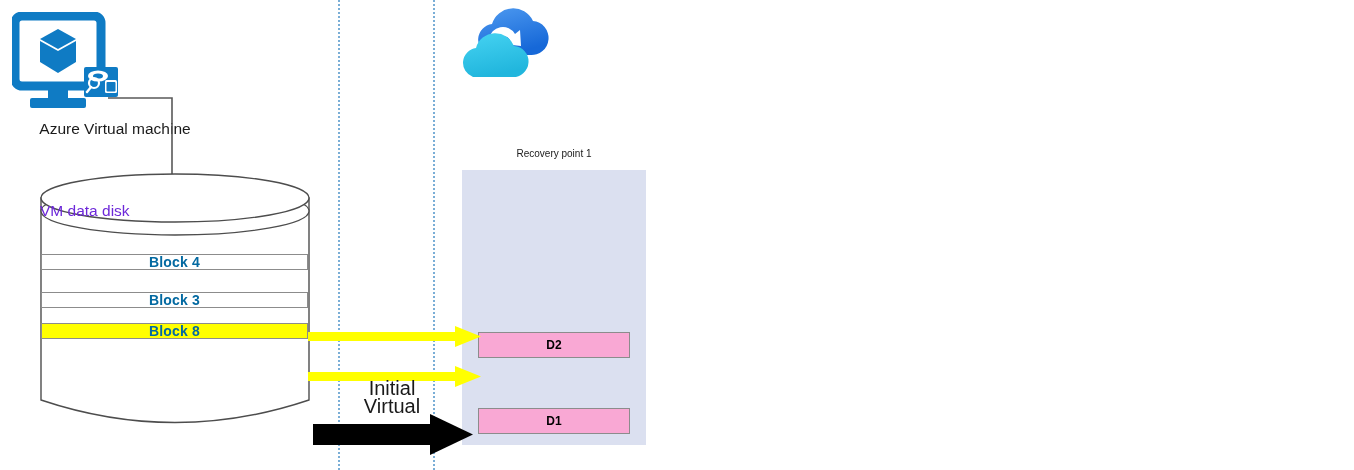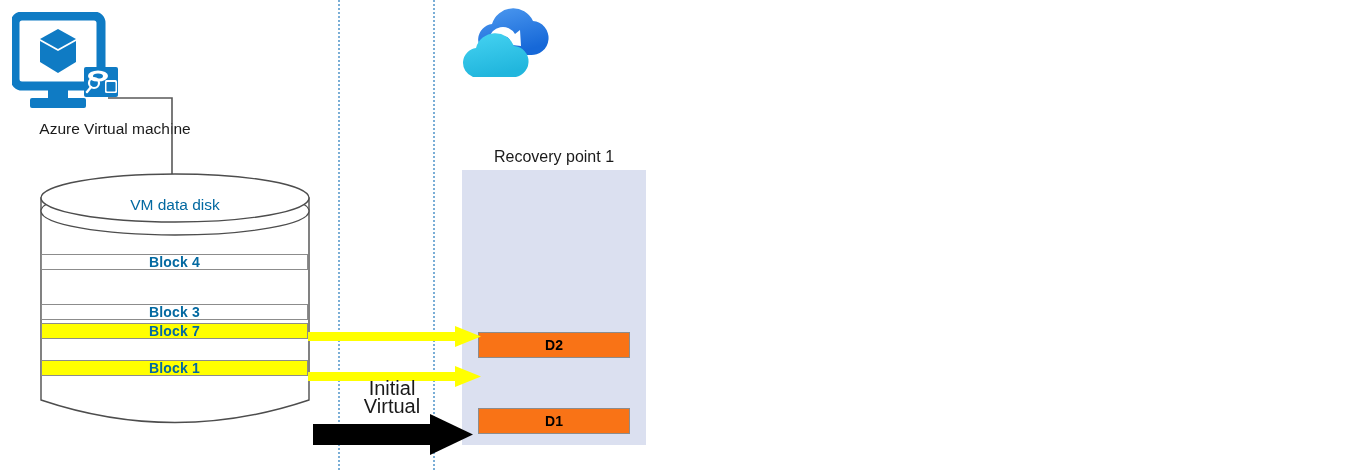--- a/index.html
+++ b/index.html
@@ -38,24 +38,23 @@
     white-space: nowrap;
   }
 
   
   #cloud-icon { left: 455px; top: 5px; width: 110px; height: 90px; }
 
   
   #cylinder { left: 30px; top: 165px; width: 290px; height: 275px; }
 
   #disk-title {
-    left: 40px; top: 196px; width: 270px;
-    text-align: center;
+    left: 40px; top: 202px; width: 270px;
     font-size: 15.5px;
-    color: #0369a1;
+    color: #6d28d9;
     white-space: nowrap;
   }
 
   
   .block {
     left: 41px;
     width: 267px;
     height: 16px;
     box-sizing: border-box;
     border: 1.5px solid #8c8c8c;
@@ -72,35 +71,35 @@
 
   
   #rp-panel {
     left: 462px; top: 170px;
     width: 184px; height: 275px;
     background: #dbe0f0;
   }
   #rp-title {
     left: 432px; top: 148px; width: 244px;
     text-align: center;
-    font-size: 16px;
+    font-size: 10px;
     color: #1a1a1a;
     white-space: nowrap;
   }
   .dblock {
     left: 478px;
     width: 152px;
     height: 26px;
     box-sizing: border-box;
     border: 1.5px solid #8c8c8c;
-    background: #f97316;
+    background: #f9a8d4;
     display: flex;
     align-items: center;
     justify-content: center;
-    font-size: 14px;
+    font-size: 12px;
     font-weight: bold;
     color: #000000;
   }
 
   
   #arrows { left: 0; top: 0; width: 1354px; height: 470px; }
 
   
   #initial-backup {
     left: 340px; top: 379px; width: 104px;
@@ -156,23 +155,22 @@
     <path d="M11,33 L11,235 Q145,280 279,235 L279,33 Z" fill="#ffffff" stroke="#4d4d4d" stroke-width="1.4"></path>
 
     <ellipse cx="145" cy="46" rx="134" ry="24" fill="#ffffff" stroke="#4d4d4d" stroke-width="1.3"></ellipse>
 
     <ellipse cx="145" cy="33" rx="134" ry="24" fill="#ffffff" stroke="#4d4d4d" stroke-width="1.4"></ellipse>
   </svg>
 
   <div class="abs" id="disk-title">VM data disk</div>
 
   <div class="abs block" style="top:254px;">Block 4</div>
-  <div class="abs block" style="top:304px;">Block 3</div>
-  <div class="abs block hot" style="top:323px;">Block 7</div>
-  <div class="abs block hot" style="top:360px;">Block 1</div>
+  <div class="abs block" style="top:292px;">Block 3</div>
+  <div class="abs block hot" style="top:323px;">Block 8</div>
 
   <div class="abs" id="cloud-icon">
     <svg width="110" height="90" viewBox="0 0 110 90">
       <defs>
         <linearGradient id="gdark" x1="0" y1="0" x2="0.4" y2="1">
           <stop offset="0" stop-color="#4e9af0"></stop>
           <stop offset="1" stop-color="#1668d8"></stop>
         </linearGradient>
         <linearGradient id="glight" x1="0" y1="0" x2="0.3" y2="1">
           <stop offset="0" stop-color="#46d3f2"></stop>

